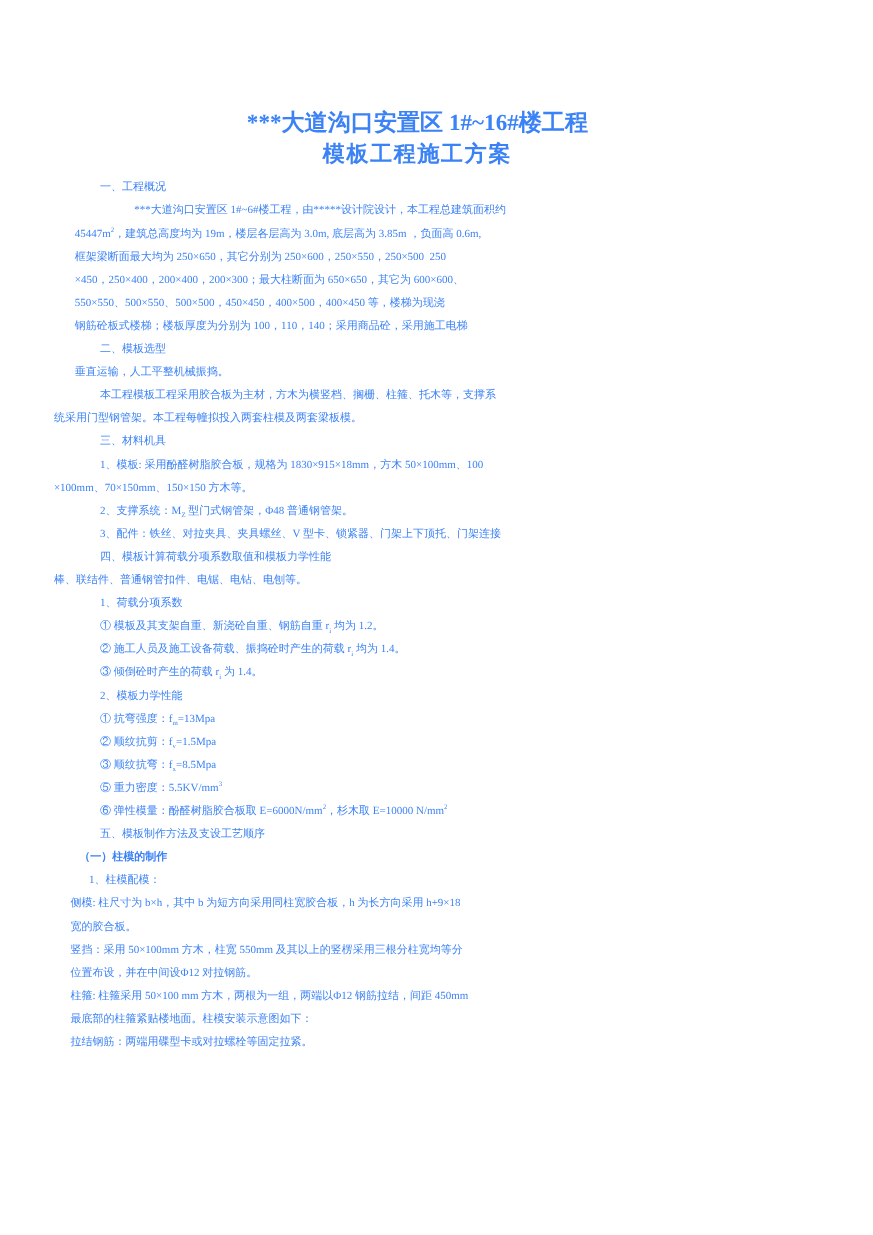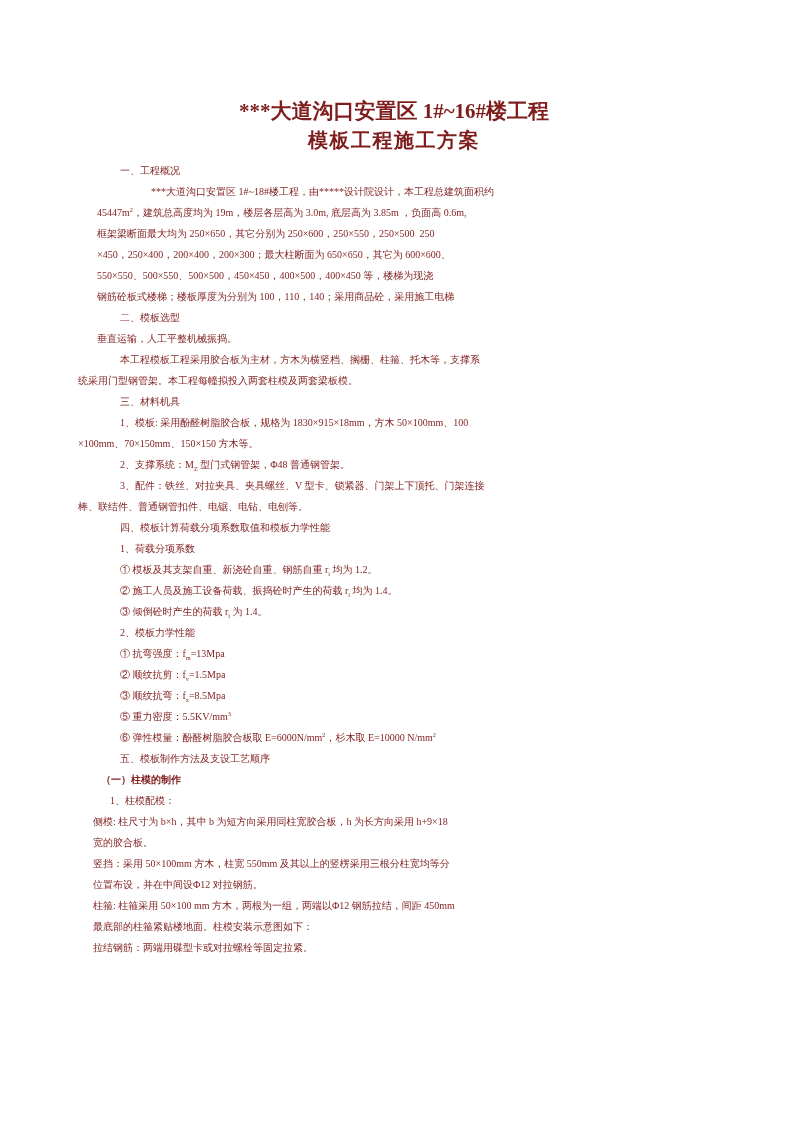--- a/index.html
+++ b/index.html
@@ -5,23 +5,23 @@
   html, body {
     margin: 0;
     padding: 0;
     background: #ffffff;
   }
   .page {
     position: relative;
     width: 794px;
     height: 1123px;
     box-sizing: border-box;
-    padding: 97px 84px 0 78px;
+    padding: 97px 84px 0 49px;
     background: #ffffff;
-    color: #7f1d1d;
+    color: #3b82f6;
     font-family: "Liberation Serif", "DejaVu Serif", serif;
     overflow: hidden;
   }
   .title {
     text-align: center;
     font-size: 21px;
     font-weight: bold;
     line-height: 29px;
     white-space: nowrap;
   }
@@ -58,37 +58,37 @@
   .bold { font-weight: bold; }
 </style>
 </head>
 <body>
 
 <div class="page">
   <div class="title">***大道沟口安置区 1#~16#楼工程</div>
   <div class="subtitle">模板工程施工方案</div>
 
   <div class="ln i2">一、工程概况</div>
-  <div class="ln i3">***大道沟口安置区 1#~18#楼工程，由*****设计院设计，本工程总建筑面积约</div>
+  <div class="ln i3">***大道沟口安置区 1#~6#楼工程，由*****设计院设计，本工程总建筑面积约</div>
   <div class="ln i1">45447m<sup>2</sup>，建筑总高度均为 19m，楼层各层高为 3.0m, 底层高为 3.85m ，负面高 0.6m,</div>
   <div class="ln i1">框架梁断面最大均为 250×650，其它分别为 250×600，250×550，250×500&nbsp;&nbsp;250</div>
   <div class="ln i1">×450，250×400，200×400，200×300；最大柱断面为 650×650，其它为 600×600、</div>
   <div class="ln i1">550×550、500×550、500×500，450×450，400×500，400×450 等，楼梯为现浇</div>
   <div class="ln i1">钢筋砼板式楼梯；楼板厚度为分别为 100，110，140；采用商品砼，采用施工电梯</div>
   <div class="ln i2">二、模板选型</div>
   <div class="ln i1">垂直运输，人工平整机械振捣。</div>
   <div class="ln i2">本工程模板工程采用胶合板为主材，方木为横竖档、搁栅、柱箍、托木等，支撑系</div>
   <div class="ln i0">统采用门型钢管架。本工程每幢拟投入两套柱模及两套梁板模。</div>
   <div class="ln i2">三、材料机具</div>
   <div class="ln i2">1、模板: 采用酚醛树脂胶合板，规格为 1830×915×18mm，方木 50×100mm、100</div>
   <div class="ln i0">×100mm、70×150mm、150×150 方木等。</div>
   <div class="ln i2">2、支撑系统：M<sub>Z</sub> 型门式钢管架，Φ48 普通钢管架。</div>
   <div class="ln i2">3、配件：铁丝、对拉夹具、夹具螺丝、V 型卡、锁紧器、门架上下顶托、门架连接</div>
+  <div class="ln i2">四、模板计算荷载分项系数取值和模板力学性能</div>
   <div class="ln i0">棒、联结件、普通钢管扣件、电锯、电钻、电刨等。</div>
-  <div class="ln i2">四、模板计算荷载分项系数取值和模板力学性能</div>
   <div class="ln i2">1、荷载分项系数</div>
   <div class="ln i2">① 模板及其支架自重、新浇砼自重、钢筋自重 r<sub>i</sub> 均为 1.2。</div>
   <div class="ln i2">② 施工人员及施工设备荷载、振捣砼时产生的荷载 r<sub>i</sub> 均为 1.4。</div>
   <div class="ln i2">③ 倾倒砼时产生的荷载 r<sub>i</sub> 为 1.4。</div>
   <div class="ln i2">2、模板力学性能</div>
   <div class="ln i2">① 抗弯强度：f<sub>m</sub>=13Mpa</div>
   <div class="ln i2">② 顺纹抗剪：f<sub>v</sub>=1.5Mpa</div>
   <div class="ln i2">③ 顺纹抗弯：f<sub>x</sub>=8.5Mpa</div>
   <div class="ln i2">⑤ 重力密度：5.5KV/mm<sup>3</sup></div>
   <div class="ln i2">⑥ 弹性模量：酚醛树脂胶合板取 E=6000N/mm<sup>2</sup>，杉木取 E=10000 N/mm<sup>2</sup></div>

